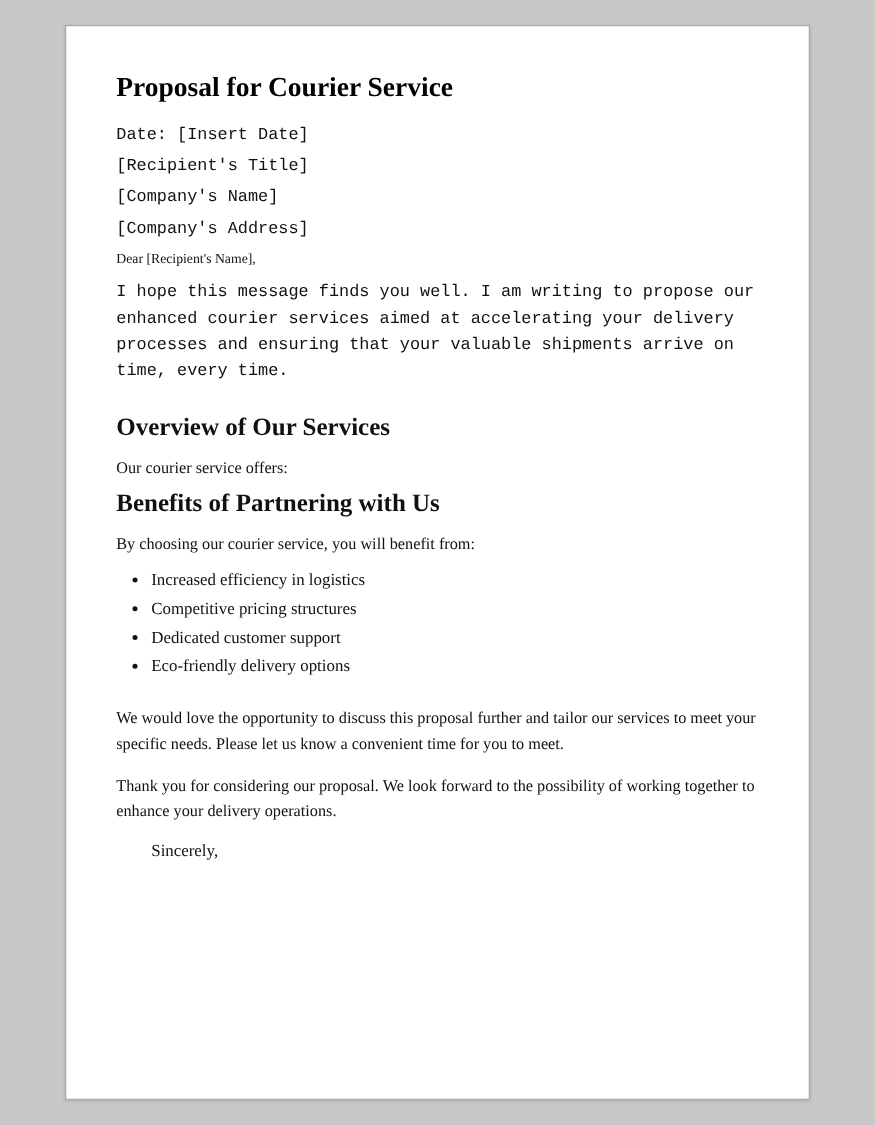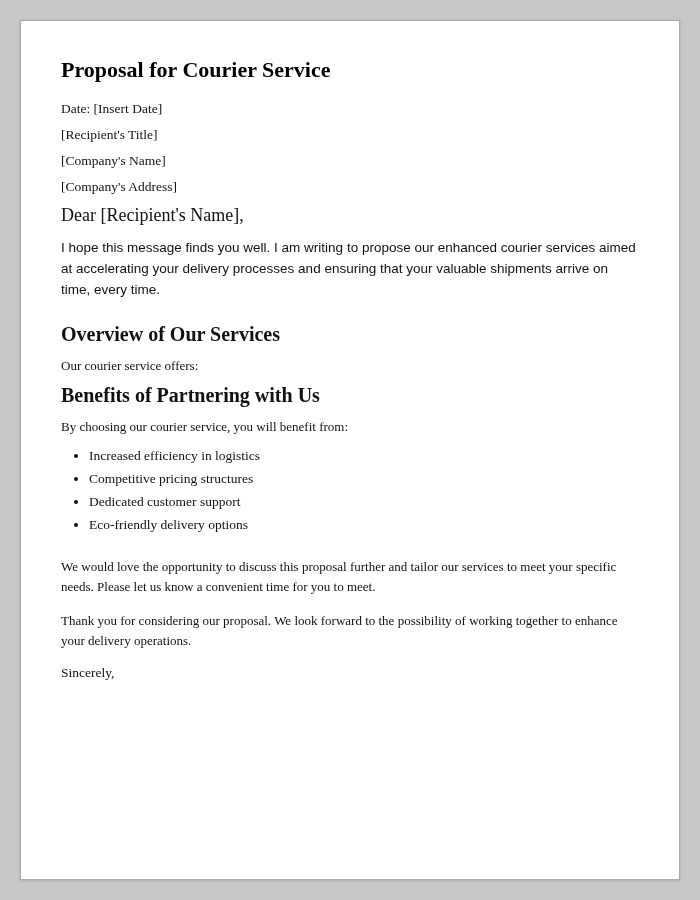--- a/index.html
+++ b/index.html
@@ -12,55 +12,55 @@
       background: #c8c8c8;
       display: flex;
       justify-content: center;
       align-items: flex-start;
       min-height: 900px;
       padding: 20px;
       font-family: Georgia, 'Times New Roman', serif;
     }
 
     .document-wrapper {
-      width: 660px;
+      width: 596px;
       background: #ffffff;
       border: 1px solid #aaaaaa;
       padding: 36px 40px 55px 40px;
       min-height: 860px;
       box-shadow: 0 1px 3px rgba(0,0,0,0.15);
     }
 
     .doc-title {
       font-size: 22px;
       font-weight: bold;
       margin-bottom: 18px;
       font-family: Georgia, serif;
     }
 
     .meta-line {
       font-size: 13.5px;
       margin-bottom: 10px;
-      font-family: Liberation Serif, serif;
+      font-family: Liberation Mono, monospace;
       color: #111;
     }
 
     .greeting {
-      font-size: 18px;
+      font-size: 11px;
       margin-top: 4px;
       margin-bottom: 12px;
       font-family: Georgia, serif;
       color: #111;
     }
 
     .intro-para {
       font-size: 13.5px;
       line-height: 1.55;
       margin-bottom: 22px;
-      font-family: Liberation Sans, sans-serif;
+      font-family: Liberation Mono, monospace;
       color: #111;
     }
 
     .section-title {
       font-size: 20px;
       font-weight: bold;
       margin-bottom: 12px;
       margin-top: 4px;
       font-family: Georgia, serif;
       color: #111;
@@ -96,20 +96,21 @@
       margin-bottom: 14px;
       font-family: Georgia, serif;
       color: #111;
     }
 
     .sincerely {
       font-size: 13.5px;
       margin-top: 4px;
       font-family: Georgia, serif;
       color: #111;
+      margin-left: 28px;
     }
   </style>
 </head>
 <body>
 
 <div class="document-wrapper">
 
   <h1 class="doc-title">Proposal for Courier Service</h1>
 
   <p class="meta-line">Date: [Insert Date]</p>

